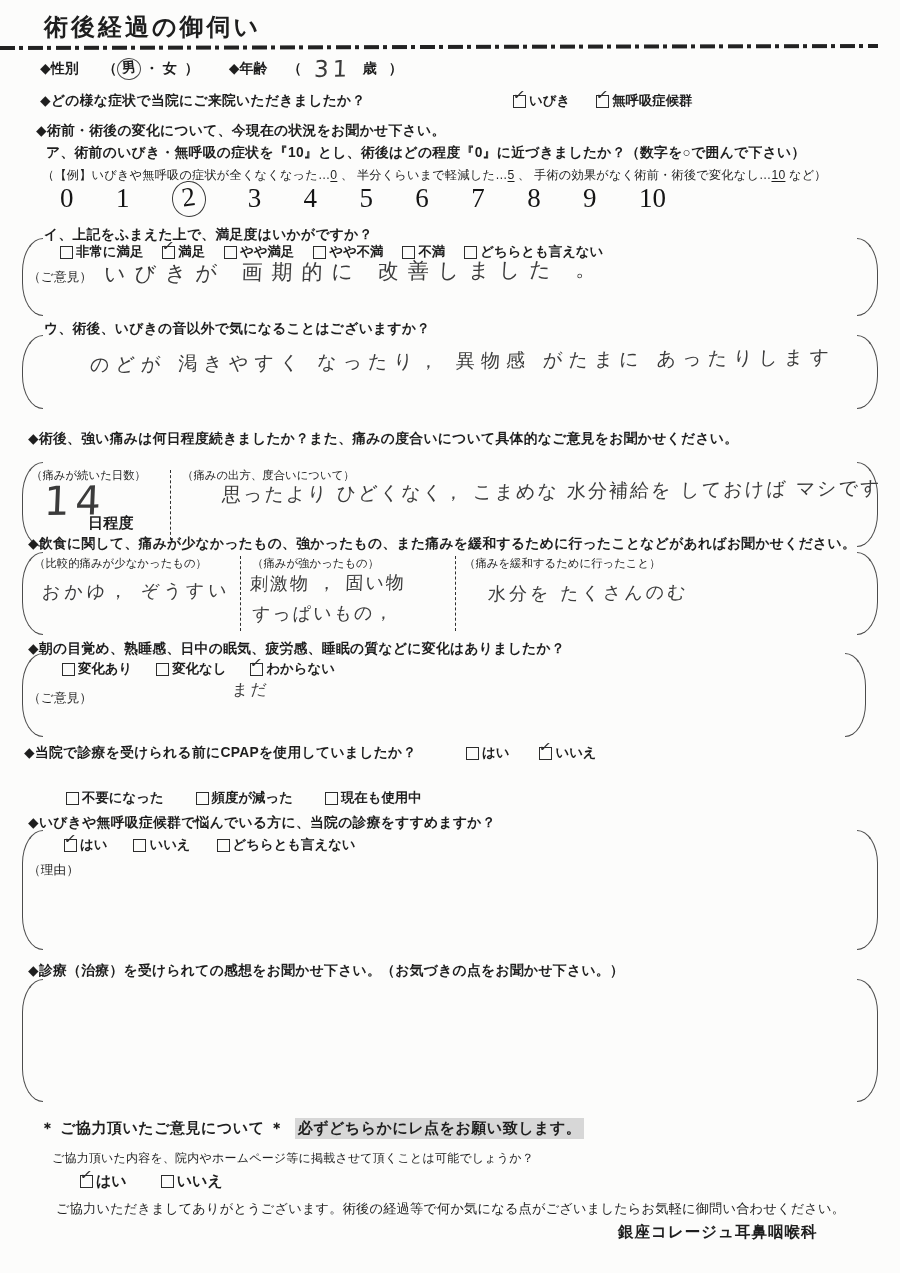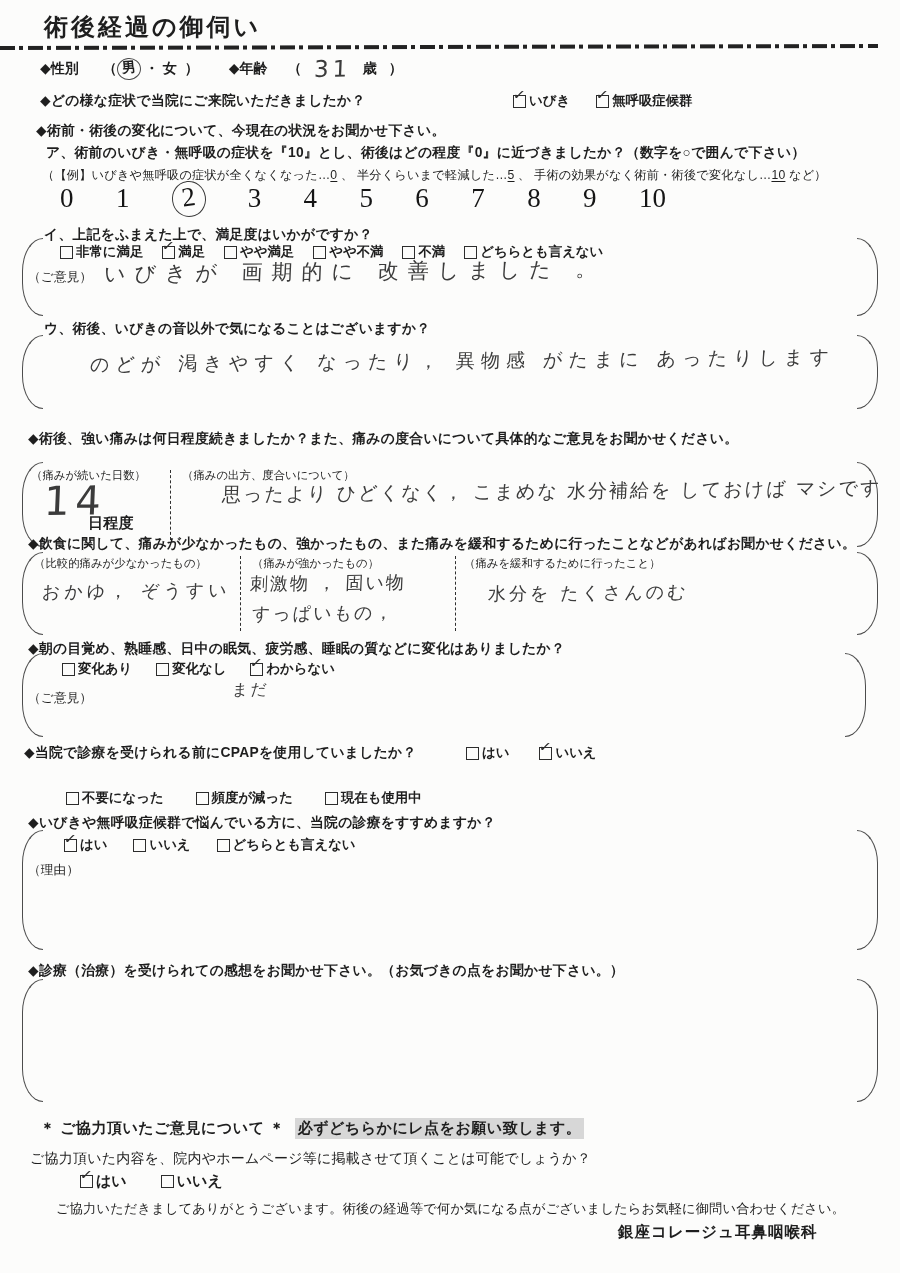--- a/index.html
+++ b/index.html
@@ -211,21 +211,21 @@
     <div class="abs qn" style="left:6px;top:32px;font-size:12.6px;">（理由）</div>
   </div>
 
   <div class="abs q" style="left:28px;top:962px;">◆診療（治療）を受けられての感想をお聞かせ下さい。（お気づきの点をお聞かせ下さい。）</div>
   <div class="abs area" style="left:22px;top:979px;width:856px;height:123px;"></div>
 
   <div class="abs" style="left:40px;top:1118px;display:flex;align-items:center;">
     <span class="b15">＊ ご協力頂いたご意見について ＊</span>
     <span class="b15 hl" style="margin-left:10px">必ずどちらかにレ点をお願い致します。</span>
   </div>
-  <div class="abs qn" style="left:30px;top:1150px;font-size:14px;">ご協力頂いた内容を、院内やホームページ等に掲載させて頂くことは可能でしょうか？</div>
+  <div class="abs qn" style="left:52px;top:1150px;font-size:12px;">ご協力頂いた内容を、院内やホームページ等に掲載させて頂くことは可能でしょうか？</div>
   <div class="abs cbrow" style="left:80px;top:1172px;gap:34px;">
     <span class="cb checked" style="font-size:15px">
         <span class="box"></span>
         <span>はい</span>
       </span>
     <span class="cb" style="font-size:15px">
         <span class="box"></span>
         <span>いいえ</span>
       </span>
   </div>

